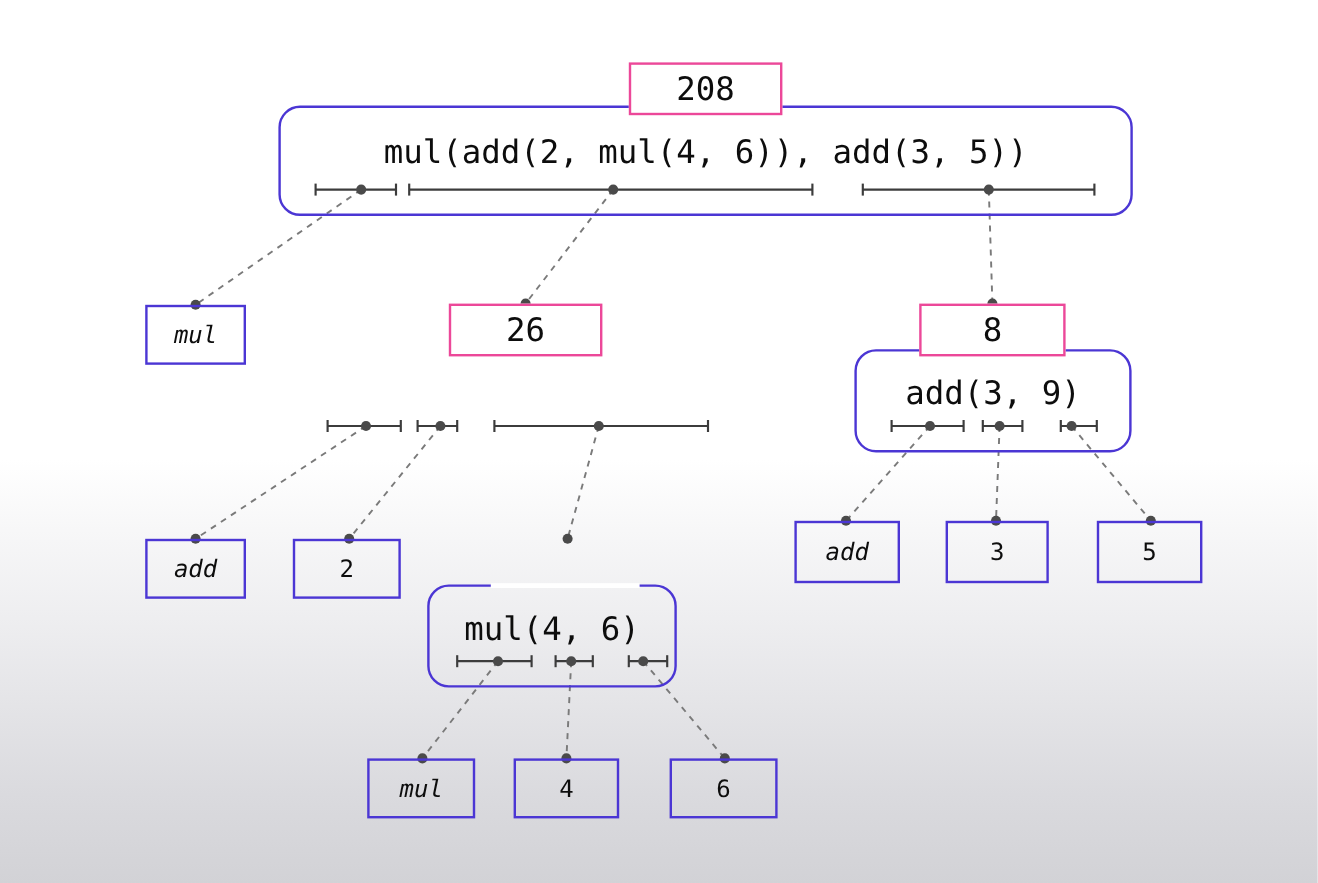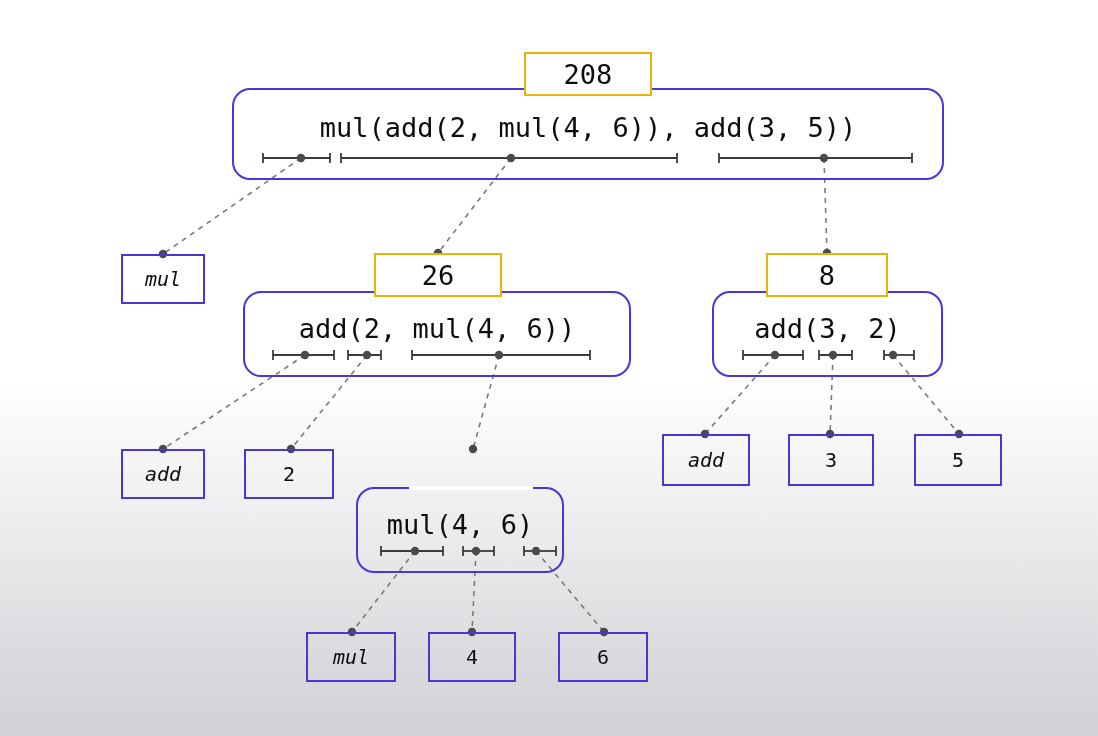--- a/index.html
+++ b/index.html
@@ -49,21 +49,21 @@
     font-family: "DejaVu Sans Mono", monospace;
     font-size: 27px;
     letter-spacing: 0px;
     color: #0d0d0d;
     white-space: pre;
   }
   
   .value-box {
     position: absolute;
     box-sizing: border-box;
-    border: 2px solid #eab308;
+    border: 2px solid #ec4899;
     background: #ffffff;
     display: flex;
     align-items: center;
     justify-content: center;
     z-index: 3;
   }
   .value-text {
     font-family: "DejaVu Sans Mono", monospace;
     font-size: 27px;
     color: #0d0d0d;
@@ -191,28 +191,25 @@
         <line x1="556" y1="546" x2="556" y2="556" stroke="#3c3c3c" stroke-width="1.8"></line>
         <circle cx="536" cy="551" r="4.2" fill="#4a4a4a"></circle>
       </g>
     </svg>
 <div class="expr-node" style="left: 232px; top: 88px; width: 712px; height: 92px;">
       <div class="expr-text" style="top: 22px;">mul(add(2, mul(4, 6)), add(3, 5))</div>
     </div>
     <div class="value-box" style="left: 524px; top: 52px; width: 128px; height: 44px;">
       <span class="value-text">208</span>
     </div>
-    <div class="expr-node" style="left: 243px; top: 291px; width: 388px; height: 86px;">
-      <div class="expr-text" style="top: 20px;">add(2, mul(4, 6))</div>
-    </div>
     <div class="value-box" style="left: 374px; top: 253px; width: 128px; height: 44px;">
       <span class="value-text">26</span>
     </div>
     <div class="expr-node" style="left: 712px; top: 291px; width: 231px; height: 86px;">
-      <div class="expr-text" style="top: 20px;">add(3, 2)</div>
+      <div class="expr-text" style="top: 20px;">add(3, 9)</div>
     </div>
     <div class="value-box" style="left: 766px; top: 253px; width: 122px; height: 44px;">
       <span class="value-text">8</span>
     </div>
     <div class="expr-node" style="left: 356px; top: 487px; width: 208px; height: 86px;">
       <div class="expr-text" style="top: 20px;">mul(4, 6)</div>
     </div>
     <div class="leaf-box" style="left: 121px; top: 254px; width: 84px; height: 50px;">
       <span class="leaf-text fn">mul</span>
     </div>

